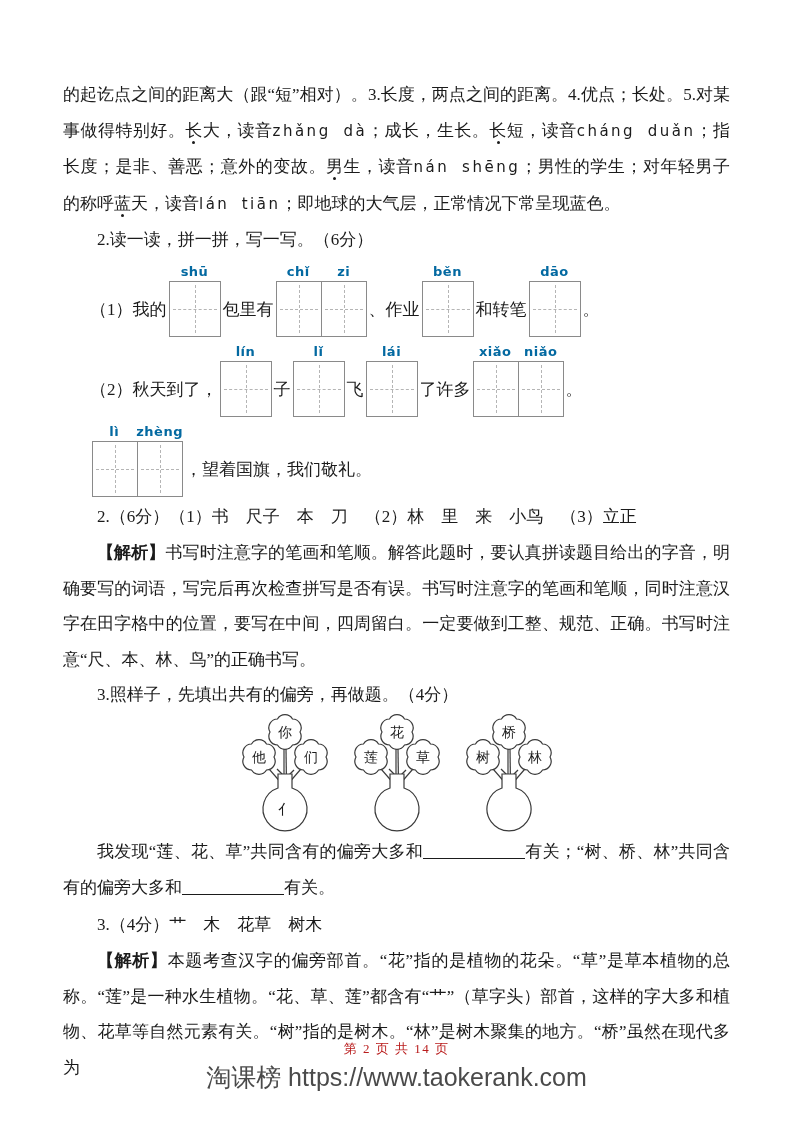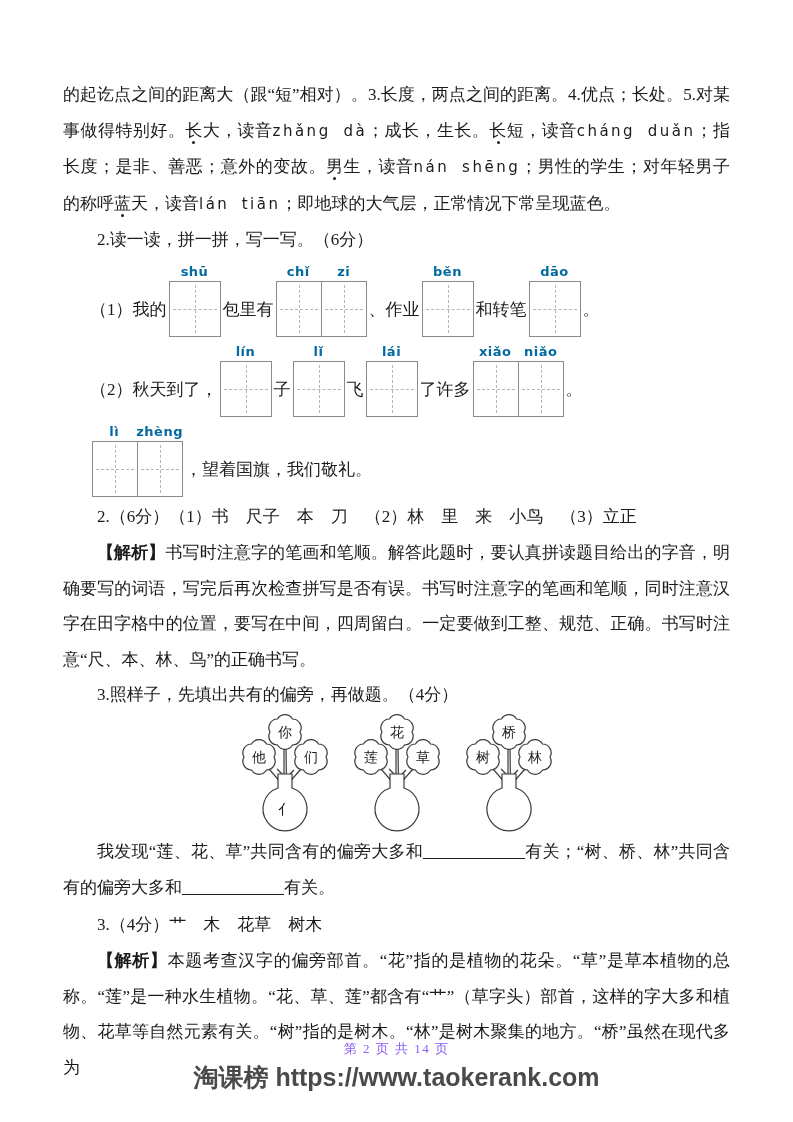--- a/index.html
+++ b/index.html
@@ -28,23 +28,23 @@
   .tzg.double .cell{width:46px;}
   
   .vases{display:flex;justify-content:center;gap:16px;margin-top:0;}
   .vases svg{display:block;}
   .vases text{font-family:"Liberation Serif",serif;}
   
   .blank{display:inline-block;width:102px;height:14px;border-bottom:1.4px solid #1b1b1b;vertical-align:-2px;}
   .discover{margin-top:4px;}
   
   .footer{position:absolute;left:0;right:0;top:1041px;text-align:center;
-          font-size:13px;line-height:16px;letter-spacing:1.5px;color:#8b5cf6;}
+          font-size:13px;line-height:16px;letter-spacing:1.5px;color:#b91c1c;}
   .watermark{position:absolute;left:0;right:0;top:1062px;text-align:center;
-             font-size:25px;line-height:30px;color:#4a4a4a;font-family:"Liberation Sans",sans-serif;font-weight:bold;}
+             font-size:25px;line-height:30px;color:#4a4a4a;font-family:"Liberation Sans",sans-serif;}
 </style>
 </head>
 <body>
 
 <div class="page">
   <div class="content">
 
     <p class="para"><span>的起讫点之间的距离大（跟“短”相对）。3.长度，两点之间的距离。4.优点；长处。5.对某事做得特别好。</span><span class="emdot">长</span><span>大，读音</span><span class="py">zhǎng dà</span><span>；成长，生长。</span><span class="emdot">长</span><span>短，读音</span><span class="py">cháng duǎn</span><span>；指长度；是非、善恶；意外的变故。</span><span class="emdot">男</span><span>生，读音</span><span class="py">nán shēng</span><span>；男性的学生；对年轻男子的称呼</span><span class="emdot">蓝</span><span>天，读音</span><span class="py">lán tiān</span><span>；即地球的大气层，正常情况下常呈现蓝色。</span></p>
 
     <p class="qtitle">2.读一读，拼一拼，写一写。（6分）</p>

